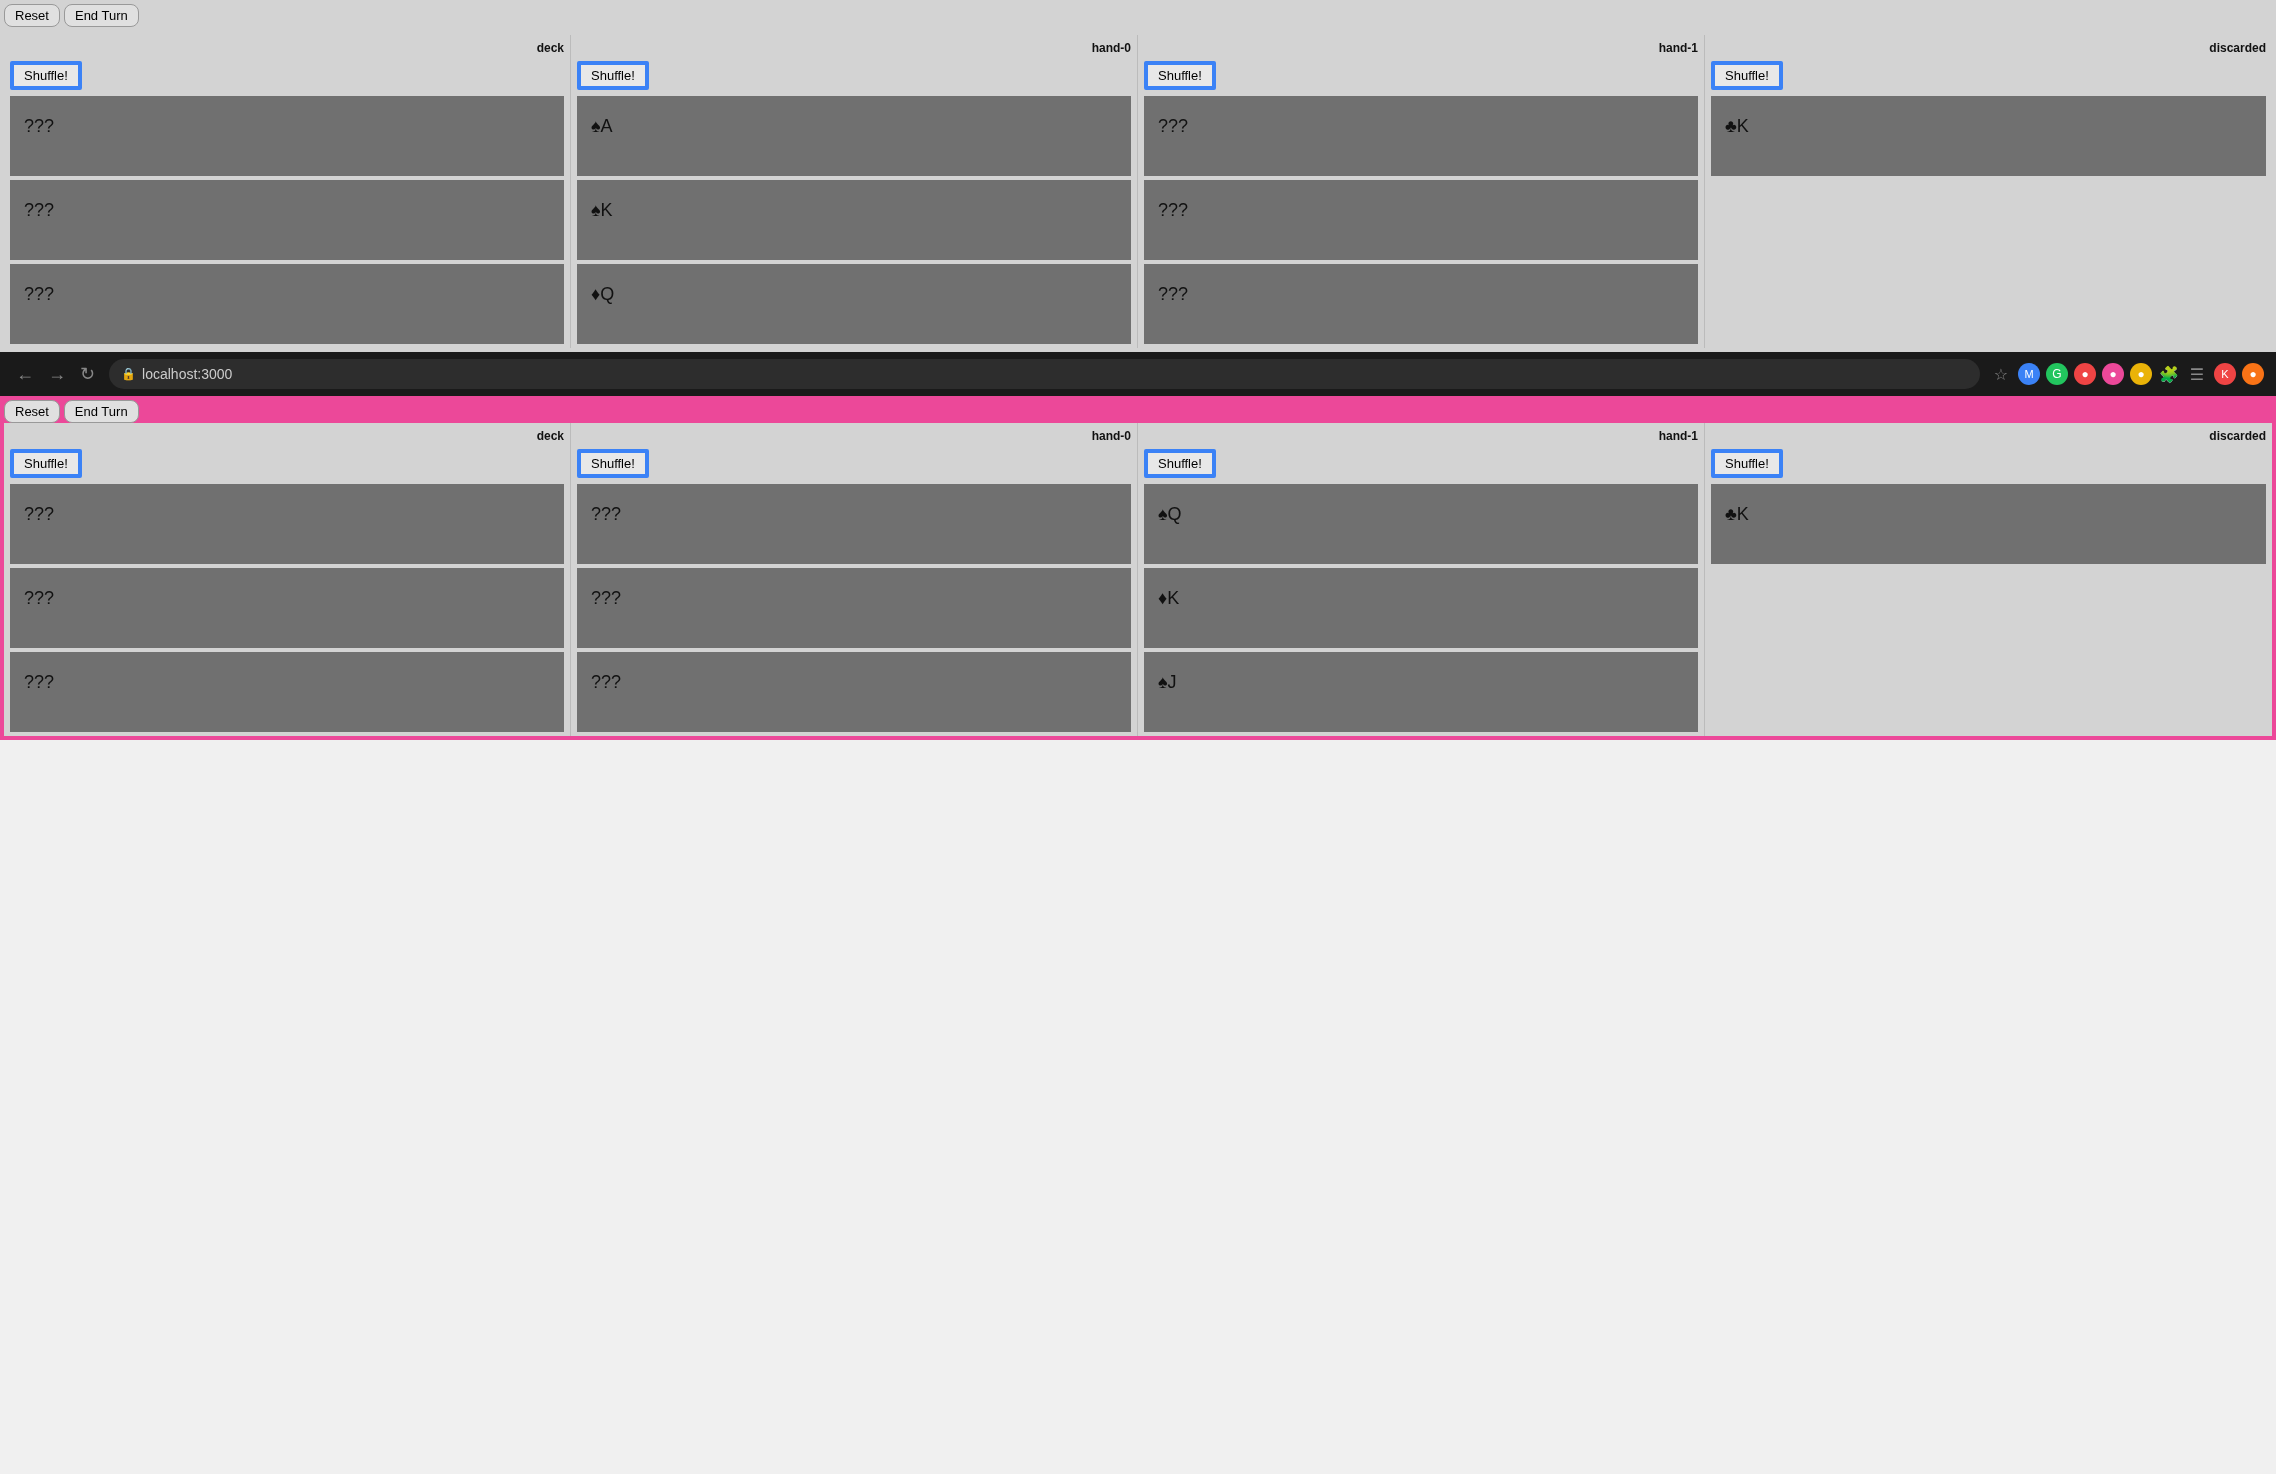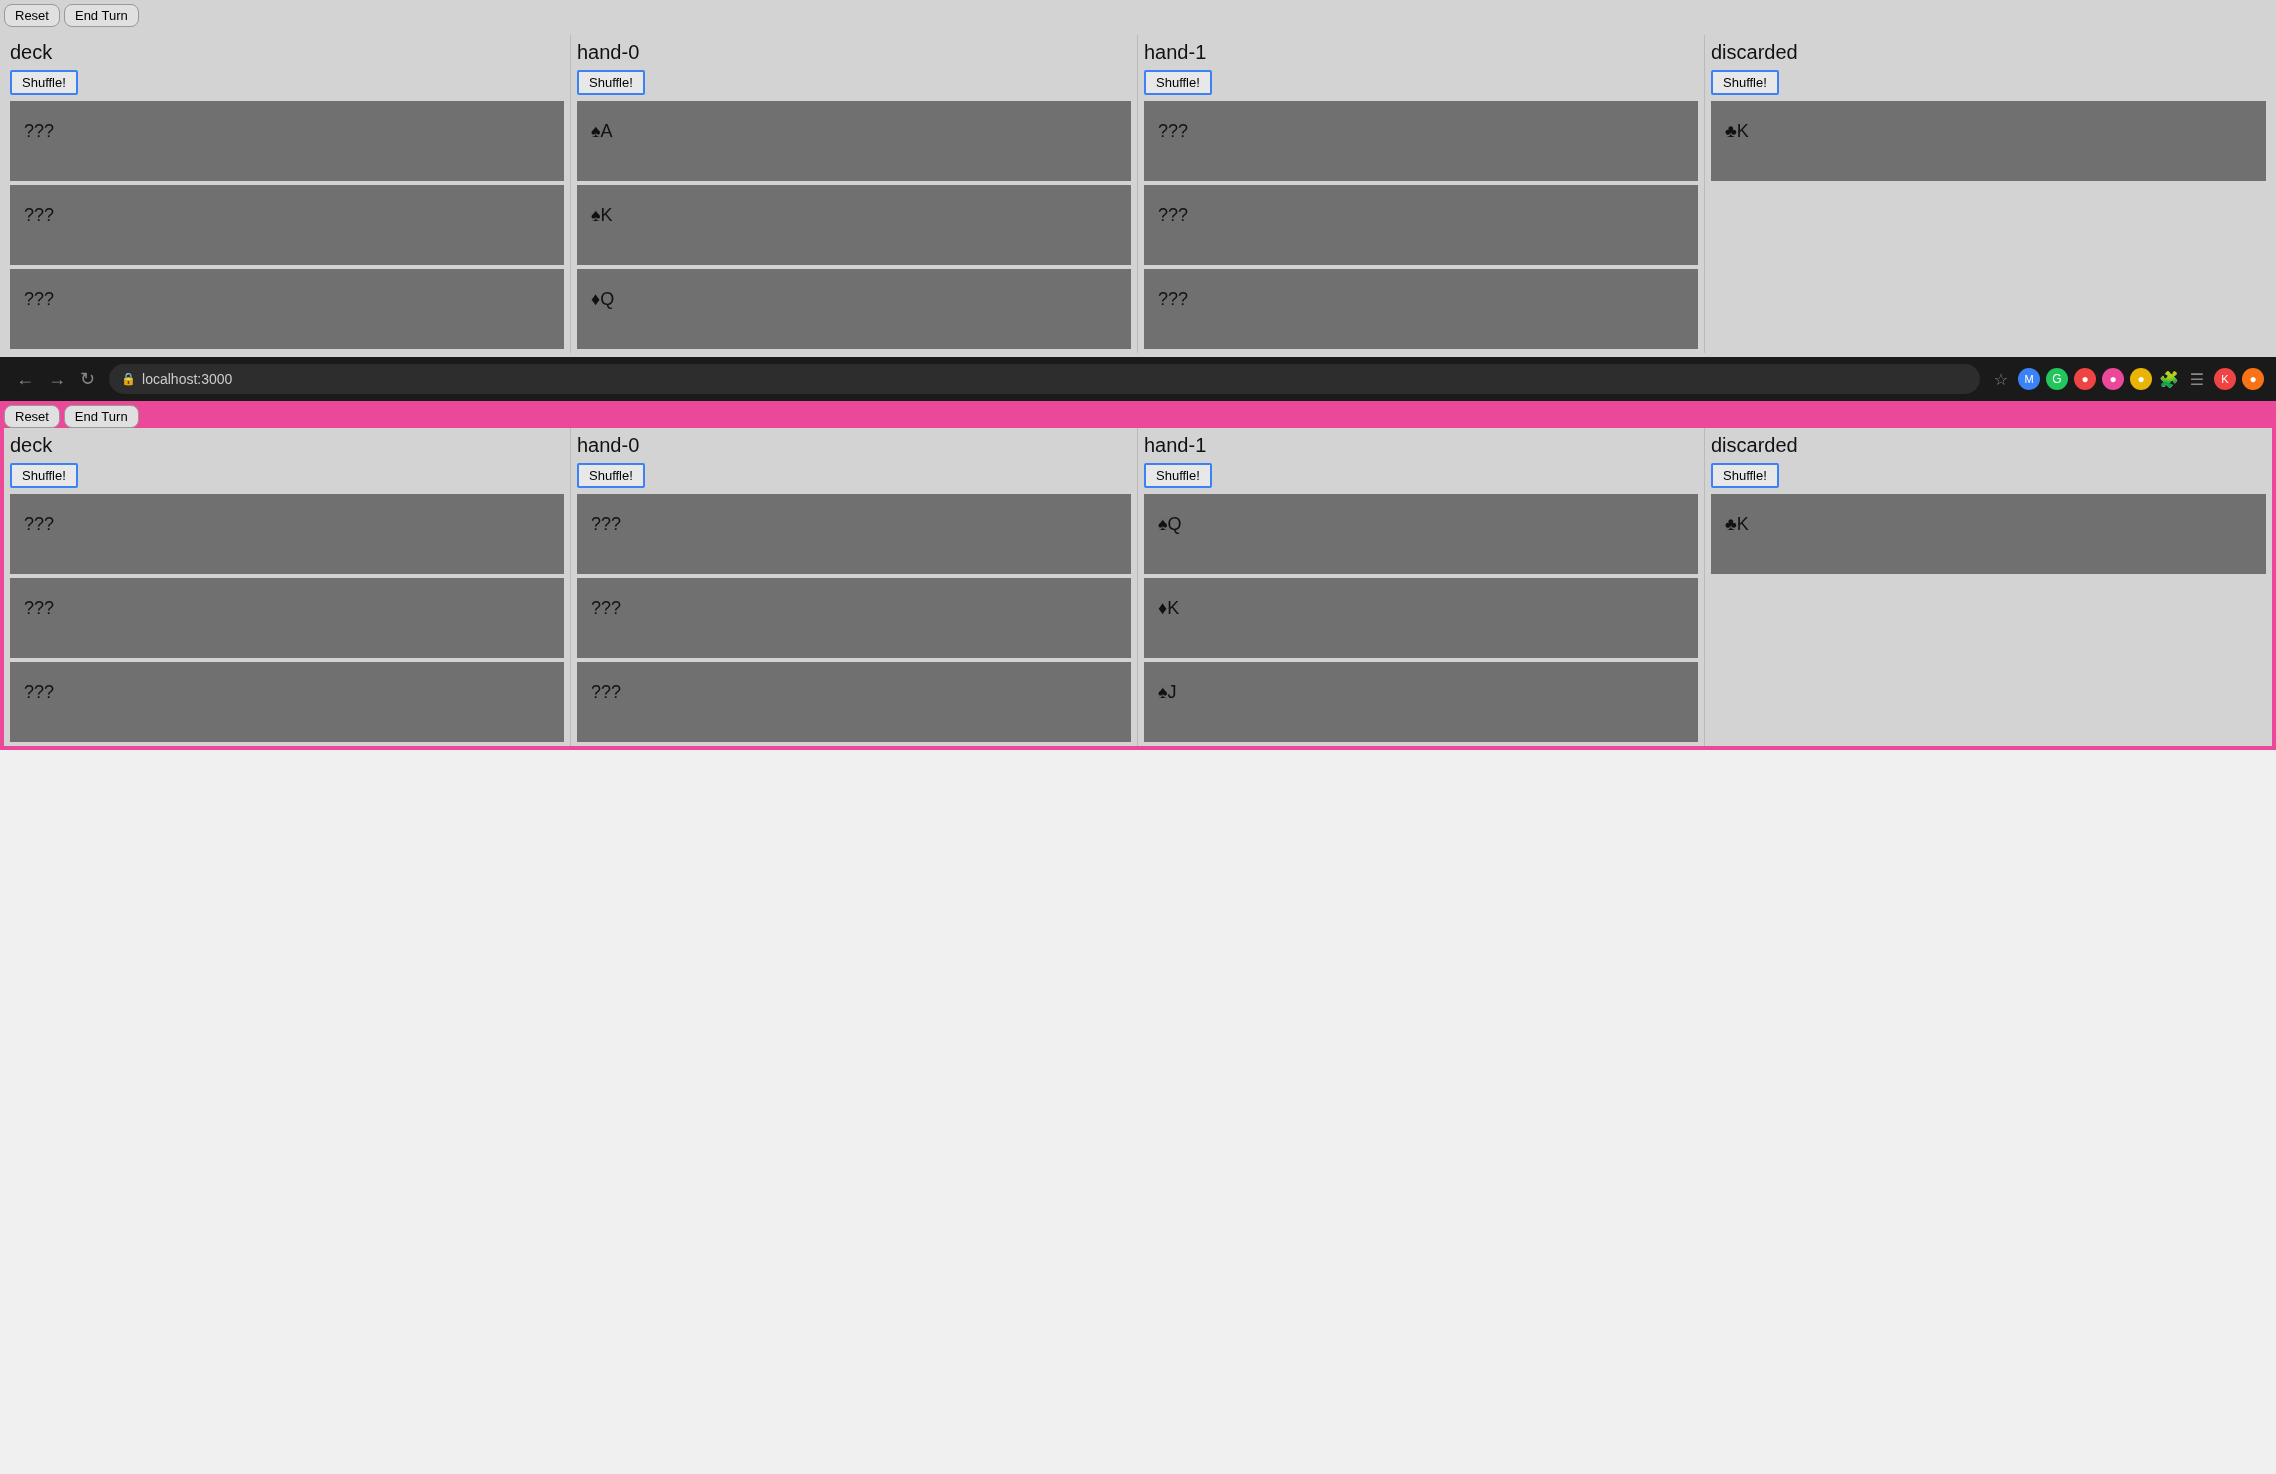--- a/index.html
+++ b/index.html
@@ -37,30 +37,31 @@
       background: #d3d3d3;
       padding: 6px 6px 0 6px;
       border-right: 1px solid #bbb;
     }
 
     .column:last-child {
       border-right: none;
     }
 
     .column-title {
-      font-size: 20px;
-      font-weight: normal;
+      font-size: 12px;
+      font-weight: bold;
       margin-bottom: 6px;
       color: #111;
+      text-align: right;
     }
 
     .shuffle-btn {
       padding: 3px 10px;
       background: #e8e8e8;
-      border: 2px solid #3b82f6;
+      border: 4px solid #3b82f6;
       cursor: pointer;
       font-size: 13px;
       border-radius: 2px;
       margin-bottom: 6px;
       display: inline-block;
     }
 
     .card {
       background: #707070;
       color: #111;

